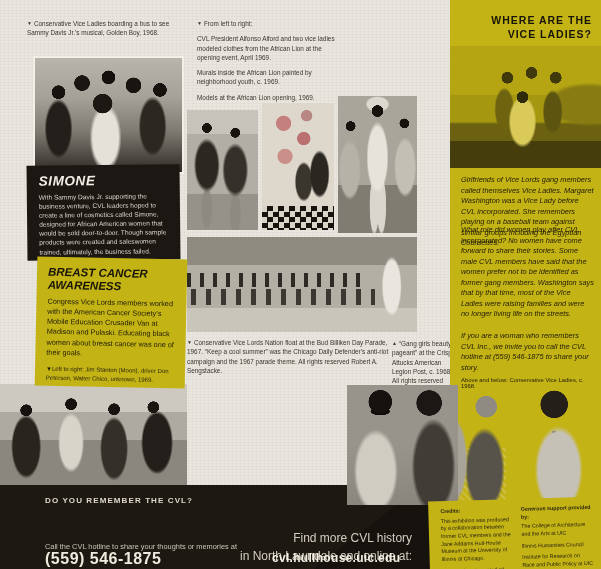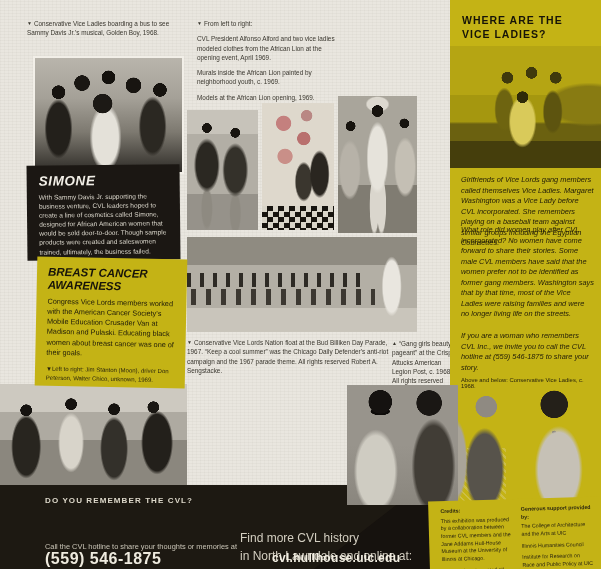--- a/index.html
+++ b/index.html
@@ -5,21 +5,21 @@
   html,body{margin:0;padding:0;background:#d8d5cf;}
   #canvas{position:relative;width:601px;height:569px;overflow:hidden;
     font-family:"Liberation Sans",sans-serif;
     background:#e9e6df;
     background-image:repeating-linear-gradient(0deg,rgba(90,85,70,.04) 0 1px,transparent 1px 3px),
                      repeating-linear-gradient(90deg,rgba(90,85,70,.03) 0 1px,transparent 1px 4px);}
   .abs{position:absolute;}
   .ph{position:absolute;overflow:hidden;}
   .cap{font-size:6.4px;line-height:1.45;color:#3a372f;}
   .cap .mk{margin-right:2px;font-size:5px;vertical-align:1px;}
-  .pre{white-space:pre-line;}
+  .pre{white-space:pre-line;text-align:right;}
 
   
   .cap-bus{left:27px;top:19px;width:154px;}
   .ph-bus{left:33px;top:56px;width:147px;height:114px;border:2px solid #f2efe8;
     background:
       radial-gradient(circle 7px at 16% 30%, #16130f 95%, transparent),
       radial-gradient(circle 8px at 32% 22%, #1a1713 95%, transparent),
       radial-gradient(circle 7px at 50% 17%, #14110d 95%, transparent),
       radial-gradient(circle 8px at 67% 24%, #181511 95%, transparent),
       radial-gradient(circle 7px at 85% 28%, #16130f 95%, transparent),

